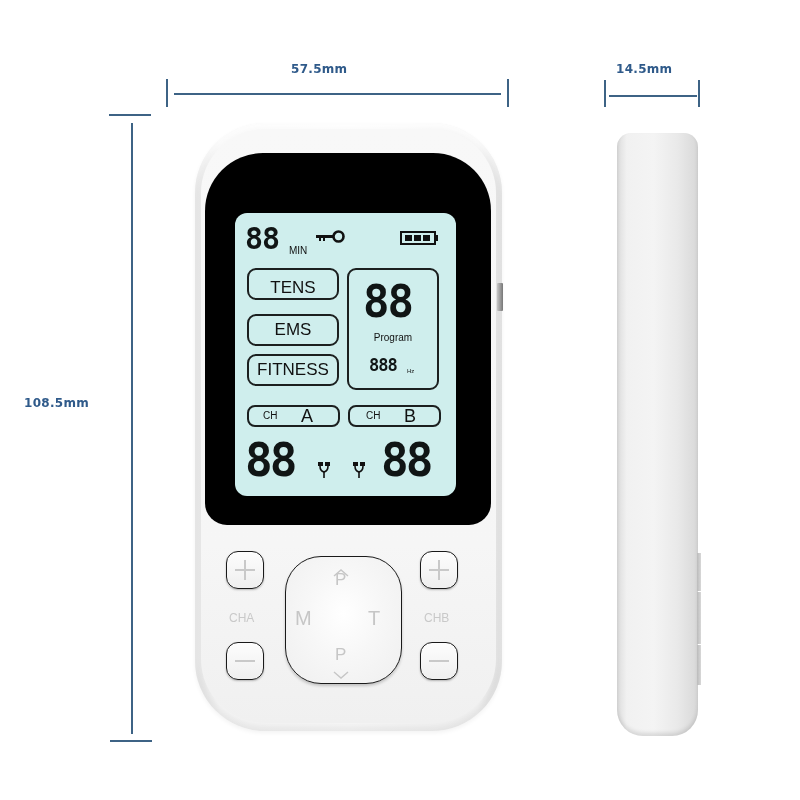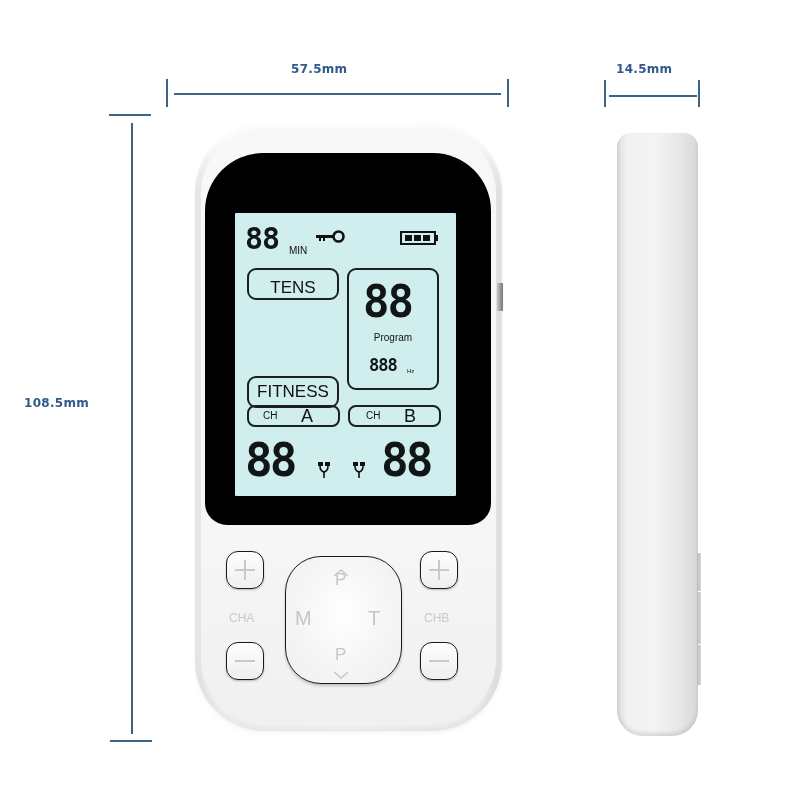--- a/index.html
+++ b/index.html
@@ -7,21 +7,21 @@
   .abs{position:absolute;}
   .dim-label{position:absolute;color:#2f5a8a;font-weight:bold;font-size:12px;letter-spacing:0.3px;font-family:"DejaVu Sans",sans-serif;}
   .dline{position:absolute;background:#3d6385;}
   
   .device{position:absolute;left:195px;top:123px;width:307px;height:608px;border-radius:70px;
     background:linear-gradient(90deg,#e4e4e4 0%,#f7f7f7 8%,#fbfbfb 50%,#f4f4f4 92%,#dedede 100%);
     box-shadow:inset 0 -6px 10px rgba(0,0,0,0.08), inset 0 4px 6px rgba(255,255,255,0.9), 0 2px 4px rgba(0,0,0,0.05);}
   .device-inner{position:absolute;left:6px;top:6px;right:6px;bottom:8px;border-radius:64px;
     background:linear-gradient(180deg,#f8f8f8 0%,#f6f6f6 70%,#f0f0f0 100%);}
   .screen{position:absolute;left:205px;top:153px;width:286px;height:372px;background:#000;border-radius:58px 58px 22px 22px;}
-  .lcd{position:absolute;left:235px;top:213px;width:221px;height:283px;background:#cfeeed;border-radius:1px;}
+  .lcd{position:absolute;left:235px;top:213px;width:221px;height:283px;background:#cfeeed;border-radius:12px;}
   .side-btn{position:absolute;left:497px;top:283px;width:6px;height:28px;background:linear-gradient(90deg,#c7c7c7,#777);border-radius:1px;}
   .seg{font-family:"DejaVu Sans Mono",monospace;color:#101515;font-weight:bold;position:absolute;line-height:1;}
   .lcd-box{position:absolute;border:2px solid #1b1f1f;border-radius:9px;display:flex;align-items:center;justify-content:center;color:#111;font-size:17px;}
   .ch-box{position:absolute;border:2px solid #1b1f1f;border-radius:8px;height:18px;color:#111;}
   
   .key{position:absolute;width:36px;height:36px;border:1.6px solid #1a1a1a;border-radius:12px;background:linear-gradient(180deg,#fdfdfd,#efefef);box-shadow:0 1px 2px rgba(0,0,0,0.25);}
   .key .glyph{position:absolute;background:#c9c9c9;}
   .dpad{position:absolute;left:285px;top:556px;width:115px;height:126px;border:1.6px solid #1a1a1a;border-radius:36px;background:radial-gradient(ellipse at 50% 45%,#ffffff 0%,#f7f7f7 45%,#efefef 100%);box-shadow:0 2px 3px rgba(0,0,0,0.2);}
   .dpad-lbl{position:absolute;color:#c6c6c6;font-size:20px;}
   .small-lbl{position:absolute;color:#c9c9c9;font-size:12px;}
@@ -76,21 +76,24 @@
       <rect x="35" y="5" width="3" height="6" fill="#111"></rect>
       <rect x="5" y="5" width="7" height="6" fill="#111"></rect>
       <rect x="14" y="5" width="7" height="6" fill="#111"></rect>
       <rect x="23" y="5" width="7" height="6" fill="#111"></rect>
     </svg>
   </div>
 
   <div class="lcd-box" style="left:12px;top:55px;width:88px;height:28px;align-items:flex-end;">
     <span>TENS</span>
   </div>
-  <div class="lcd-box" style="left:12px;top:163px;width:88px;height:28px;">
+  <div class="lcd-box" style="left:12px;top:101px;width:88px;height:28px;">
+    <span>EMS</span>
+  </div>
+  <div class="lcd-box" style="left:12px;top:141px;width:88px;height:28px;">
     <span>FITNESS</span>
   </div>
 
   <div class="abs" style="left:112px;top:55px;width:88px;height:118px;border:2px solid #1b1f1f;border-radius:9px;">
     <div class="seg" style="left:14px;top:10px;font-size:44px;letter-spacing:-2px;">88</div>
     <div class="abs" style="left:0;width:88px;text-align:center;top:62px;font-size:10px;color:#111;">Program</div>
     <div class="seg" style="left:20px;top:87px;font-size:17px;letter-spacing:-1px;">888</div>
     <div class="abs" style="left:58px;top:98px;font-size:6px;color:#111;">Hz</div>
   </div>
 

